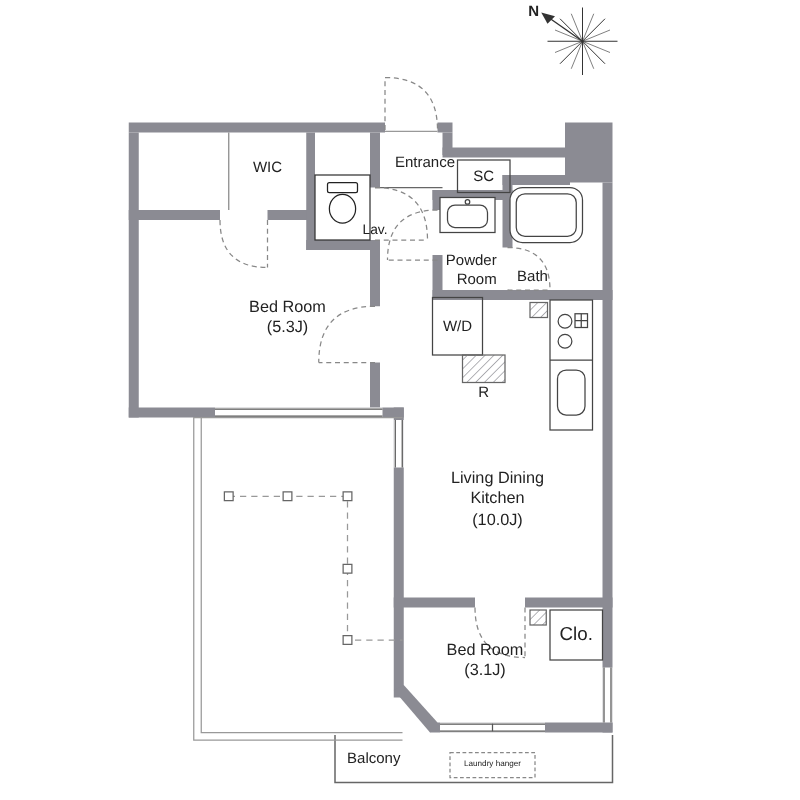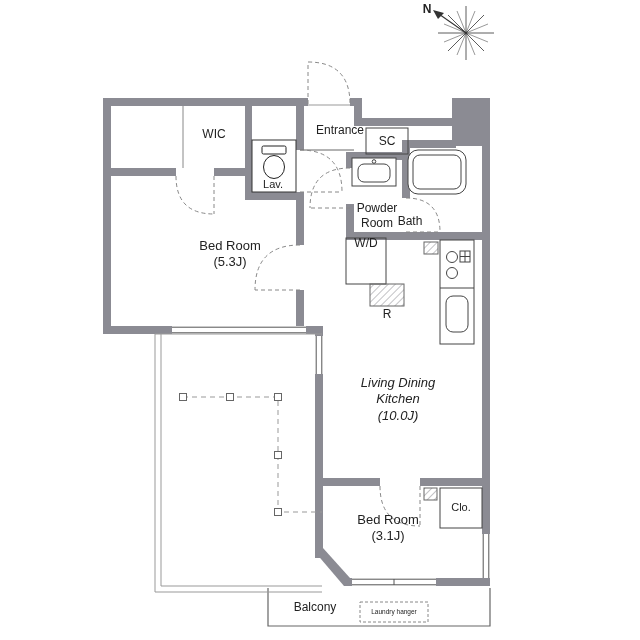--- a/index.html
+++ b/index.html
@@ -8,23 +8,23 @@
     font-family:"Liberation Sans",sans-serif;overflow:hidden;
   }
   .canvas svg{position:absolute;left:0;top:0;}
   .lbl{
     position:absolute;transform:translate(-50%,-50%);
     text-align:center;white-space:pre-line;line-height:1.25;
     color:#222;pointer-events:none;
   }
   .f13{font-size:13px;}
   .f12{font-size:12px;}
-  .f11{font-size:11px;}
+  .f11{font-size:11px;margin-left:27px;}
   .f10{font-size:12px;}
-  .f9{font-size:11px;}
+  .f9{font-size:15px;}
   .f6{font-size:6.5px;letter-spacing:0;}
   .nlbl{font-size:12px;font-weight:bold;}
 </style>
 </head>
 <body>
 
 <div class="canvas">
 
   <svg width="640" height="640" viewBox="0 0 640 640">
     <defs>
@@ -182,29 +182,29 @@
       <line x1="466" y1="33" x2="436" y2="12" stroke-width="1.1"></line>
       <polygon points="433,10 444,13 438,19" fill="#333" stroke="none"></polygon>
     </g>
   </svg>
 
   <div class="lbl nlbl" style="left:427px;top:9px;">N</div>
   <div class="lbl f12" style="left:214px;top:134px;">WIC</div>
   <div class="lbl f12" style="left:320px;top:130px;padding-left:40px;">Entrance</div>
   <div class="lbl f10" style="left:387px;top:141px;">SC</div>
   <div class="lbl f11" style="left:273px;top:185px;">Lav.</div>
-  <div class="lbl f10" style="left:377px;top:216px;">Powder
+  <div class="lbl f10" style="left:377px;top:216px;text-align:right;">Powder
 Room</div>
-  <div class="lbl f12" style="left:410px;top:221px;">Bath</div>
-  <div class="lbl f10" style="left:366px;top:243px;">W/D</div>
+  <div class="lbl f12" style="left:426px;top:221px;">Bath</div>
+  <div class="lbl f10" style="left:366px;top:261px;">W/D</div>
   <div class="lbl f10" style="left:387px;top:314px;">R</div>
   <div class="lbl f13" style="left:230px;top:254px;">Bed Room
 (5.3J)</div>
-  <div class="lbl f13" style="left:398px;top:399px;font-style:italic;">Living Dining
+  <div class="lbl f13" style="left:398px;top:399px;">Living Dining
 Kitchen
 (10.0J)</div>
   <div class="lbl f13" style="left:388px;top:528px;">Bed Room
 (3.1J)</div>
   <div class="lbl f9" style="left:461px;top:508px;">Clo.</div>
-  <div class="lbl f12" style="left:315px;top:607px;">Balcony</div>
+  <div class="lbl f12" style="left:299px;top:607px;">Balcony</div>
   <div class="lbl f6" style="left:394px;top:612px;">Laundry hanger</div>
 
 </div>
 
 </body></html>

